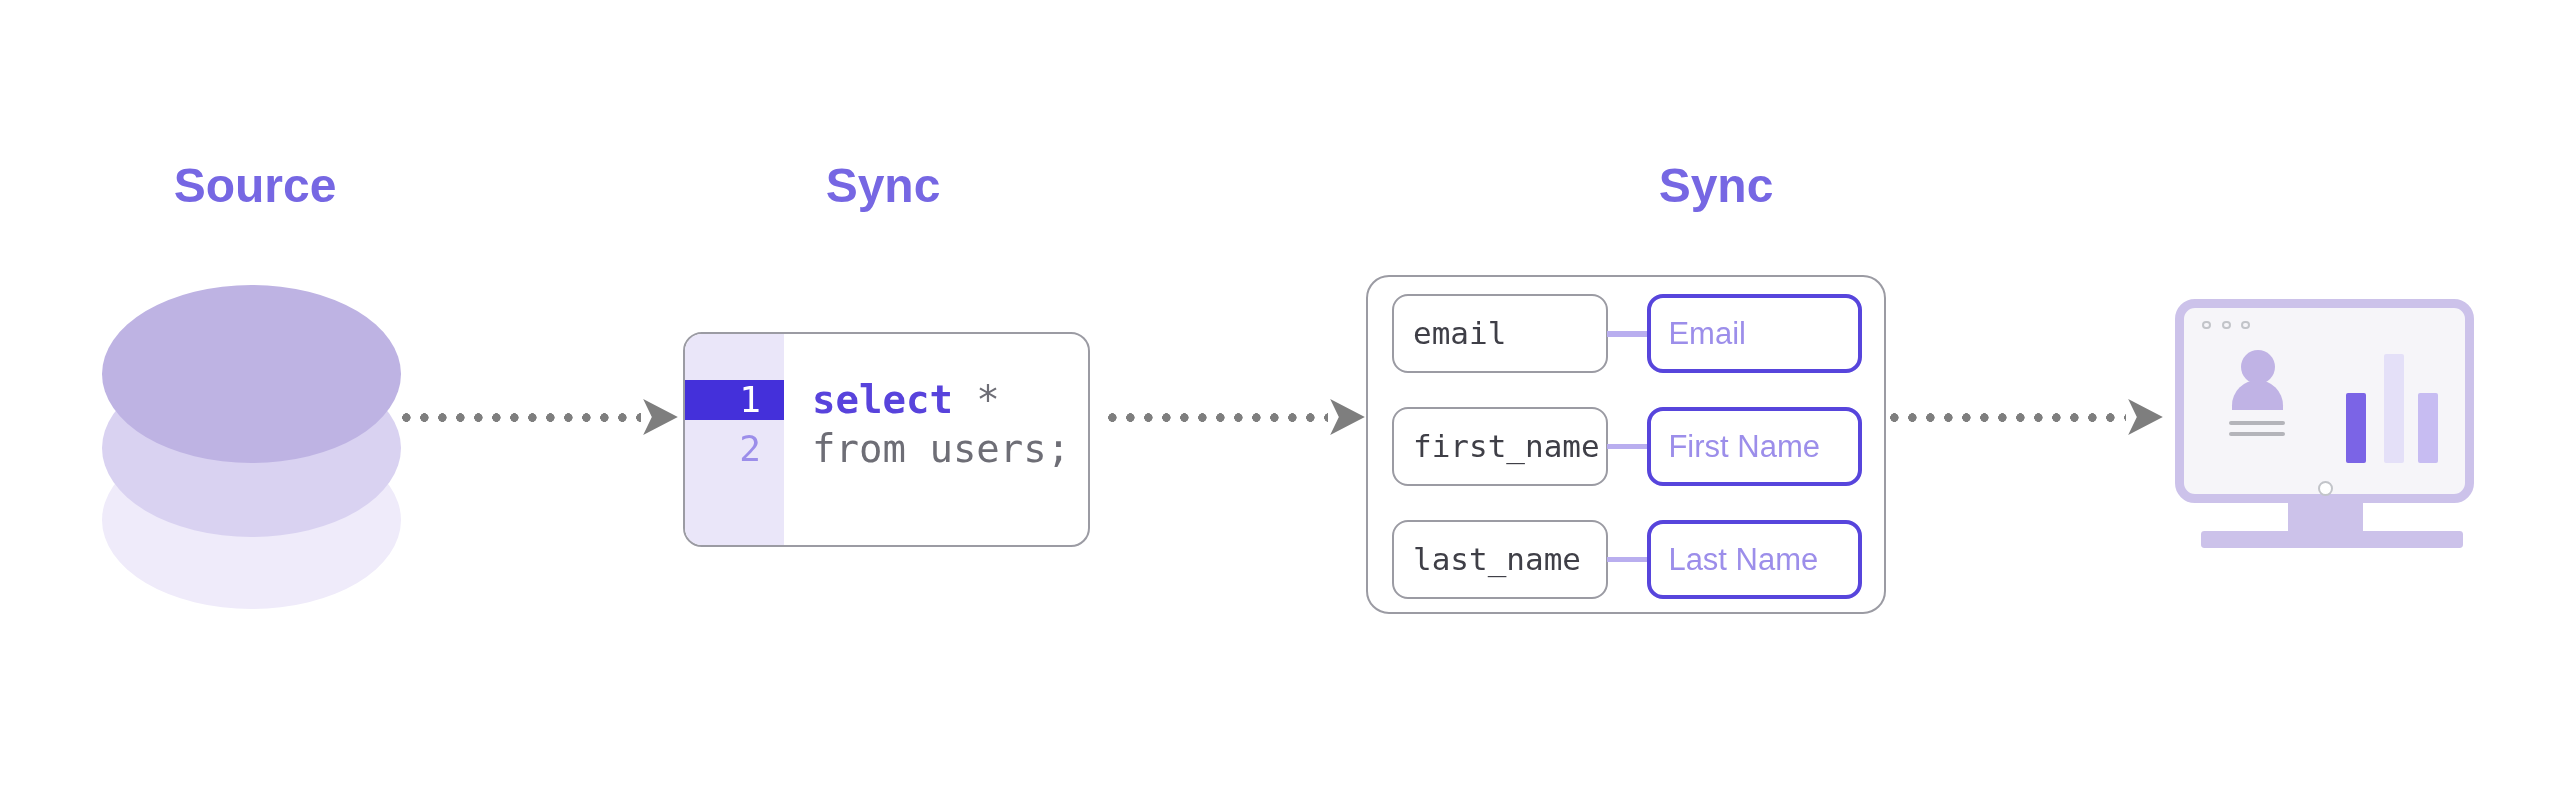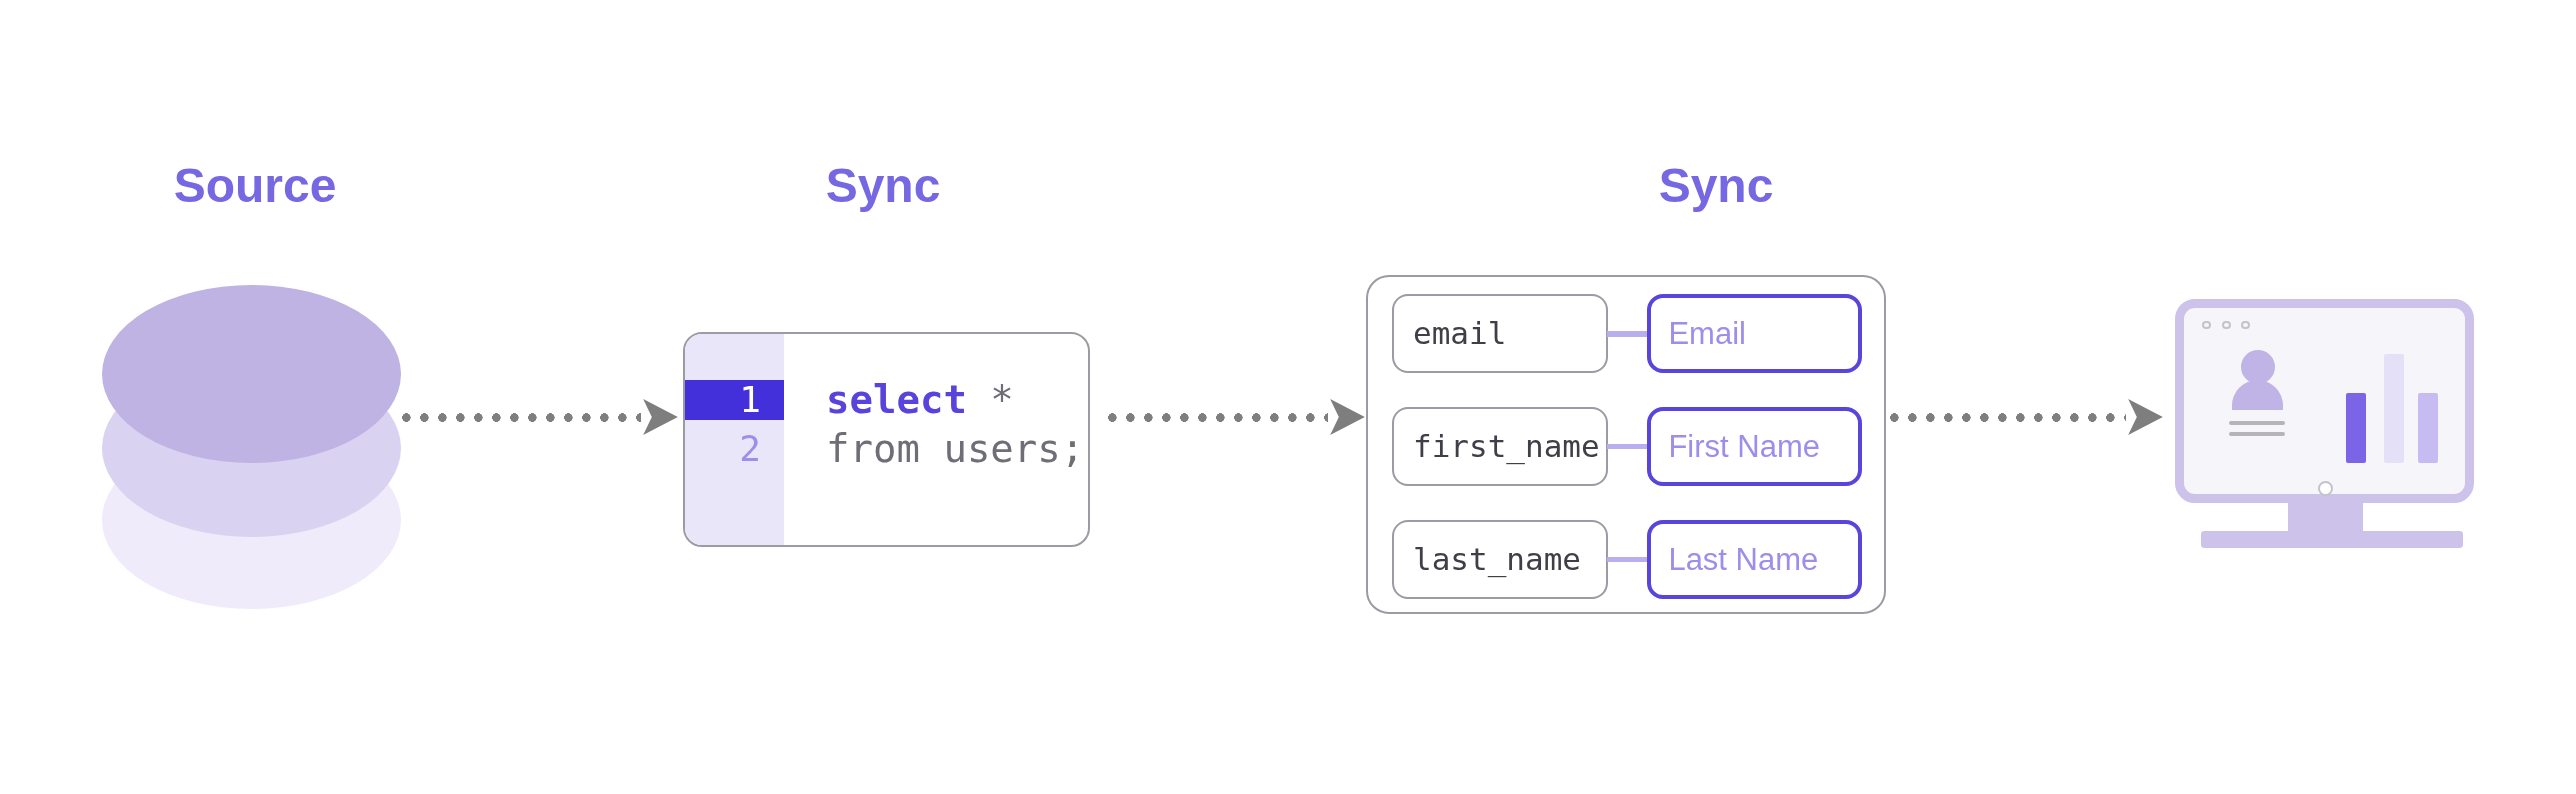--- a/index.html
+++ b/index.html
@@ -31,21 +31,21 @@
   .model-gutter{position:absolute;left:0;top:0;bottom:0;width:99px;
                 background:var(--gutter-bg,#EAE6F9);}
   .gutter-row{position:absolute;left:0;width:99px;height:40px;box-sizing:border-box;
               text-align:right;padding-right:23px;
               font-family:"DejaVu Sans Mono", monospace;font-size:36px;line-height:40px;
               color:var(--light-purple,#9C8EEA);}
   .gutter-row.r1{top:46px;background:var(--highlight,#4430DA);color:#fff;}
   .gutter-row.r2{top:95px;}
   .code-line{position:absolute;left:127px;height:40px;line-height:40px;white-space:pre;
              font-family:"DejaVu Sans Mono", monospace;font-size:39px;
-             color:var(--code-gray,#6E6E76);margin-left:14px;}
+             color:var(--code-gray,#6E6E76);}
   .code-line.l1{top:46px;}
   .code-line.l2{top:95px;text-align:right;}
   .tok-keyword{font-weight:bold;color:var(--keyword,#5843DC);}
 
   
   .sync-box{position:absolute;left:1366px;top:275px;width:520px;height:339px;
             box-sizing:border-box;border:2.7px solid var(--box-border,#9B9BA3);
             border-radius:23px;background:#fff;}
   .map-row{position:absolute;left:0;width:100%;height:79px;}
   .map-row.m0{top:17.4px;} .map-row.m1{top:130px;} .map-row.m2{top:243px;}

